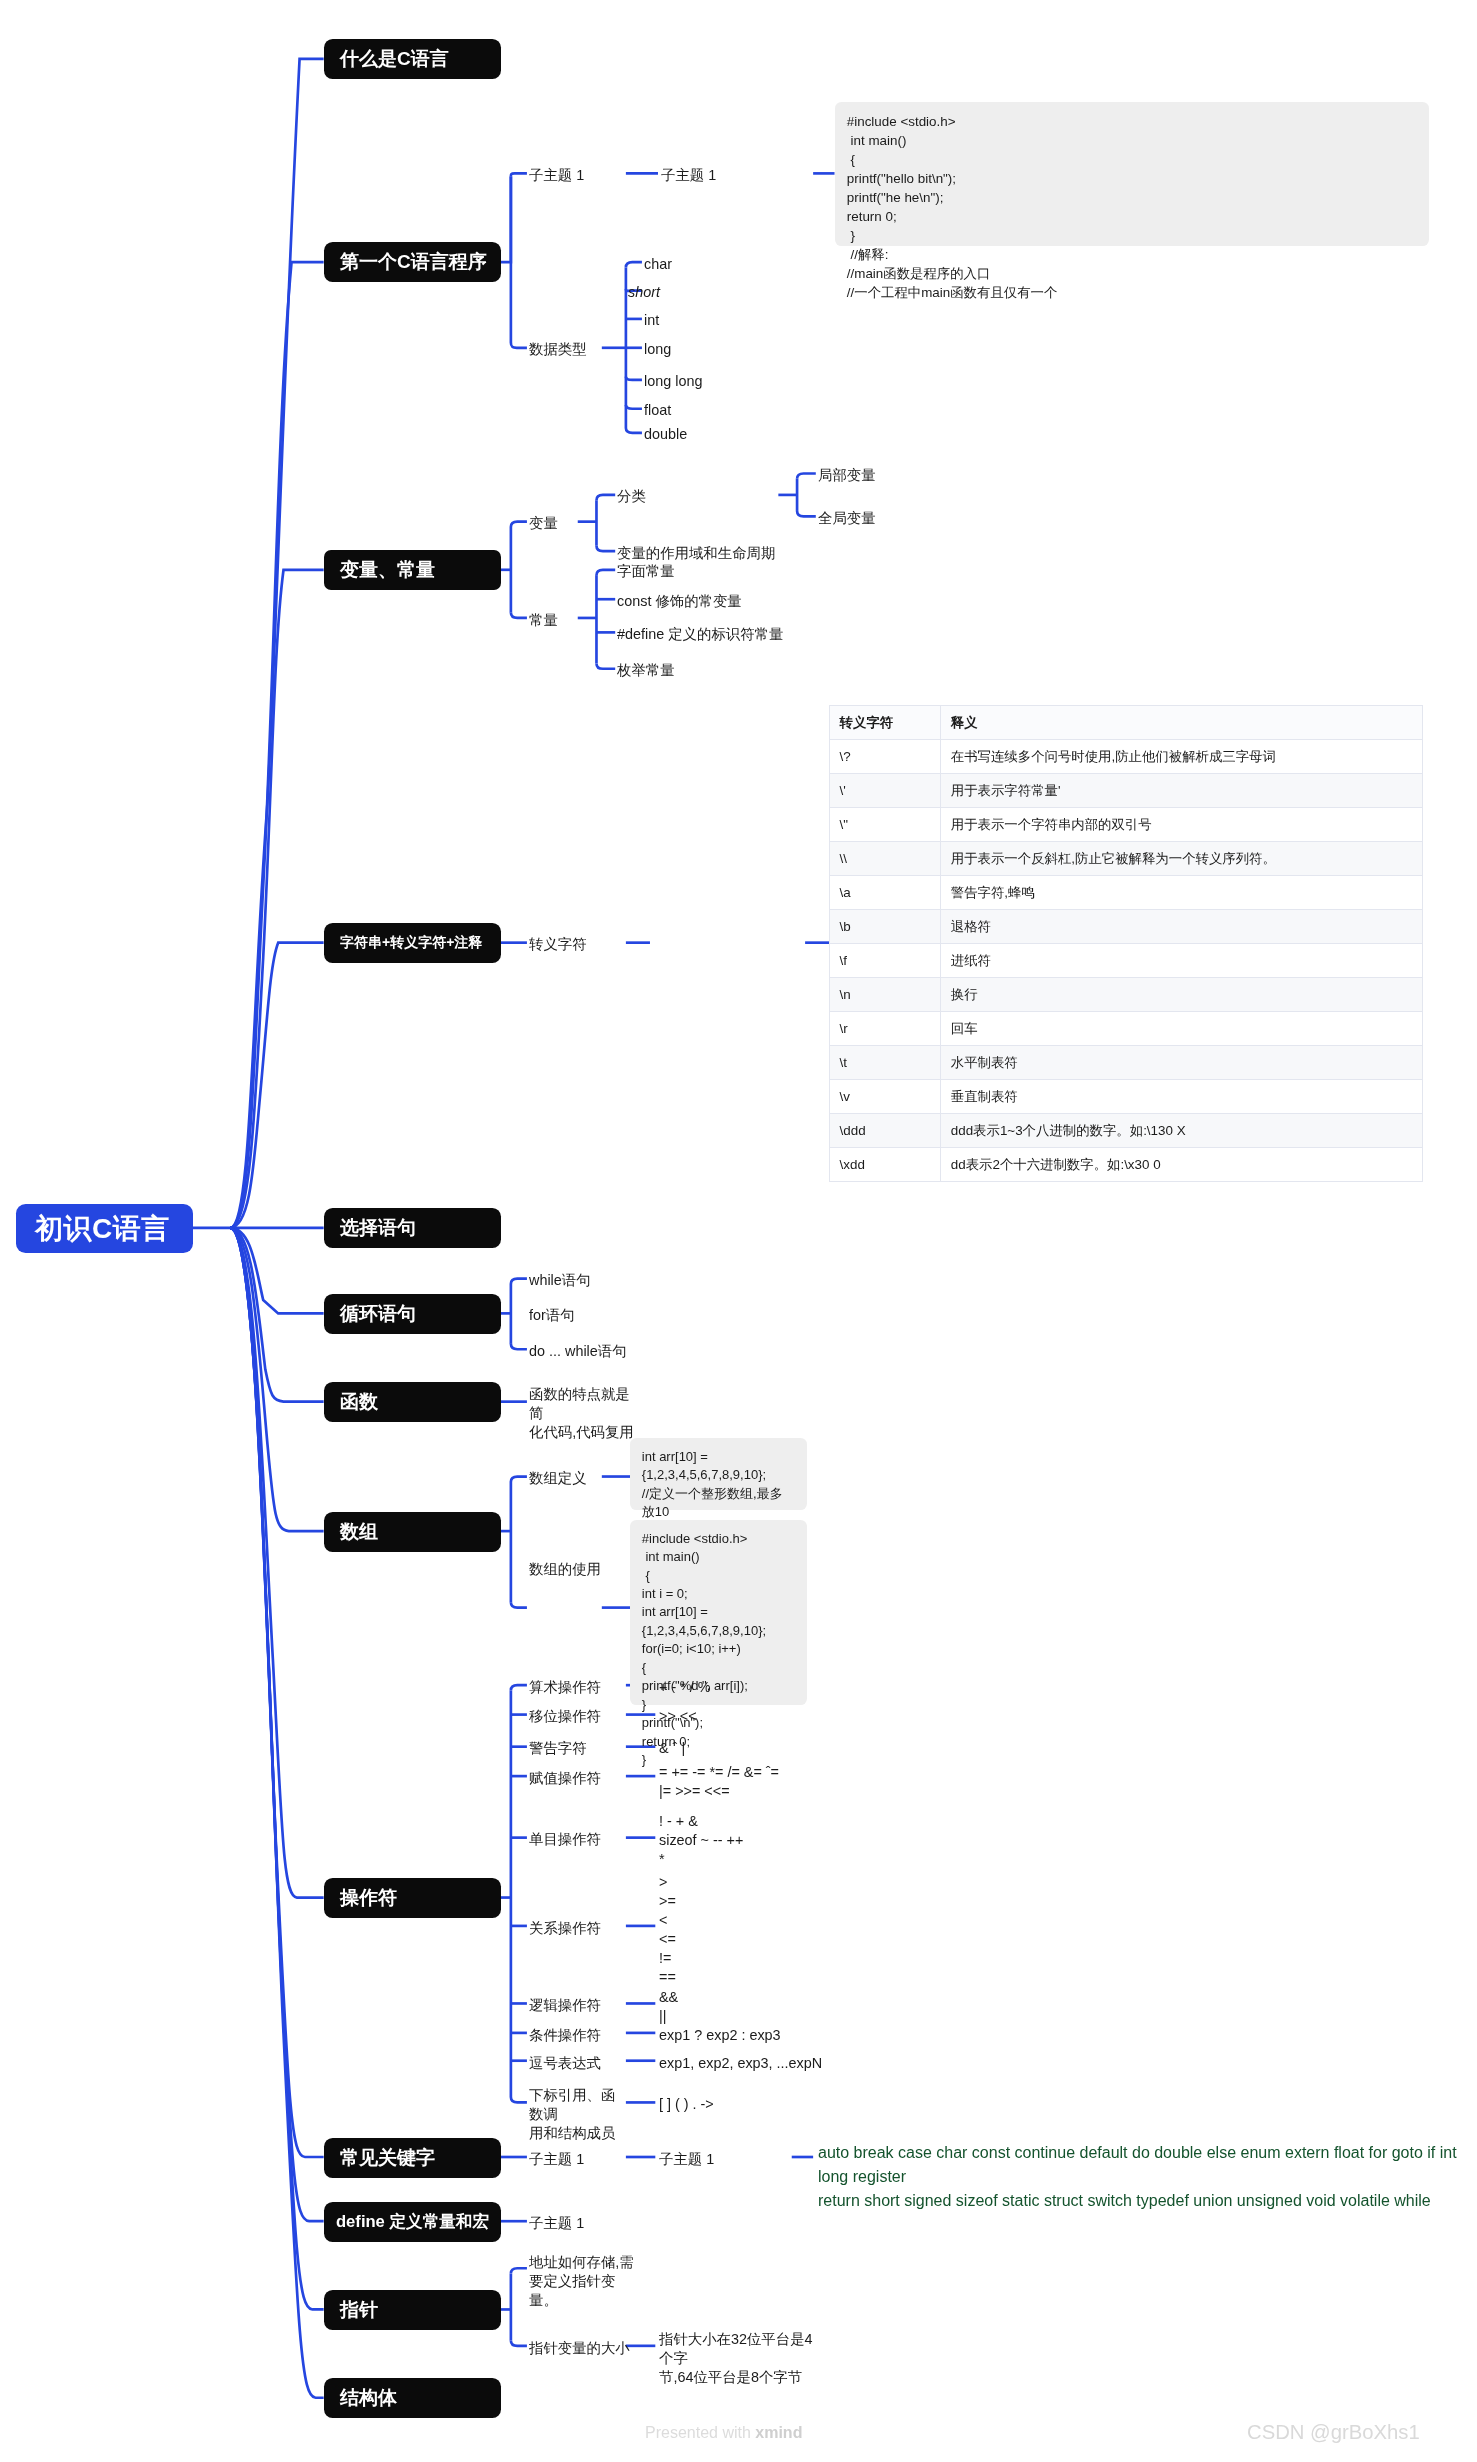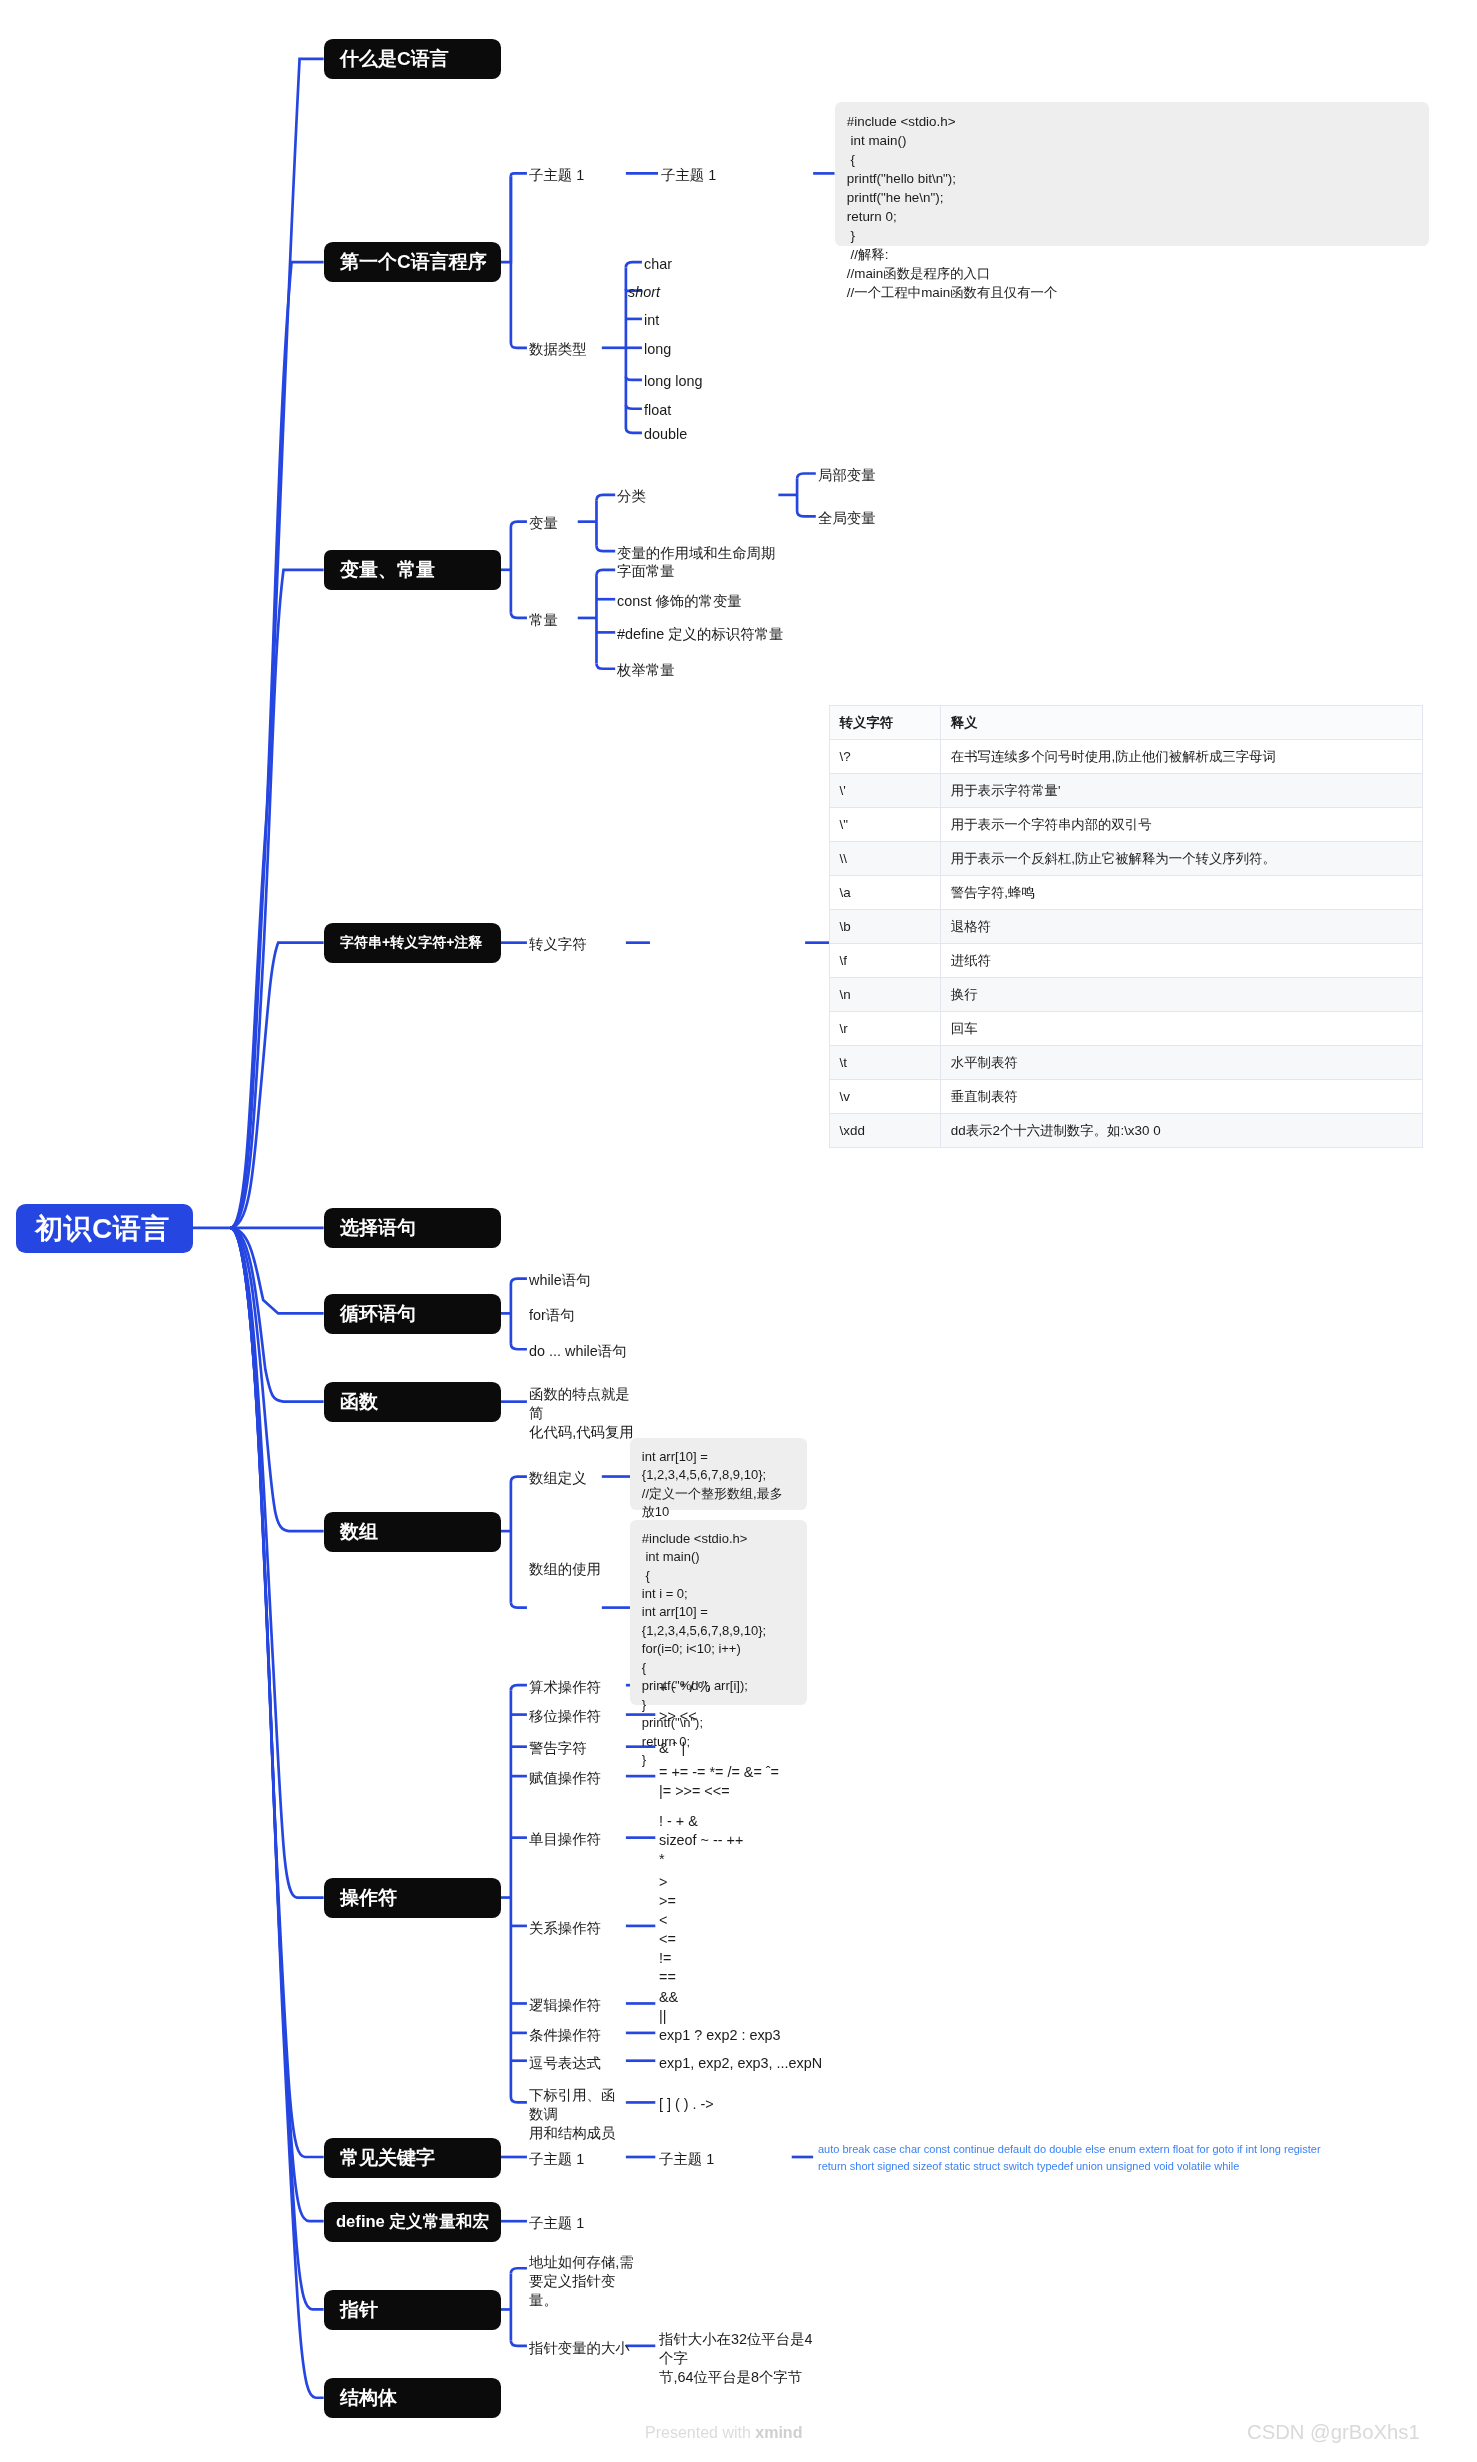--- a/index.html
+++ b/index.html
@@ -78,23 +78,23 @@
     vertical-align:middle;
     color:#1b1b1b;
   }
   .esc-table th{font-weight:bold;background:#fafbfd;}
   .esc-table tr:nth-child(even) td{background:#f7f8fa;}
   .esc-table .c1{width:91px;}
 
   
   .keywords{
     position:absolute;
-    font-size:11px;
+    font-size:16px;
     line-height:1.5;
-    color:#3b82f6;
+    color:#14532d;
     white-space:pre-line;
   }
 
   
   .wm-xmind{
     position:absolute;
     font-size:16px;
     color:#dcdcdc;
     white-space:nowrap;
   }
@@ -378,20 +378,24 @@
         <td class="c1">\r</td>
         <td>回车</td>
         </tr>
       <tr>
         <td class="c1">\t</td>
         <td>水平制表符</td>
         </tr>
       <tr>
         <td class="c1">\v</td>
         <td>垂直制表符</td>
+        </tr>
+      <tr>
+        <td class="c1">\ddd</td>
+        <td>ddd表示1~3个八进制的数字。如:\130 X</td>
         </tr>
       <tr>
         <td class="c1">\xdd</td>
         <td>dd表示2个十六进制数字。如:\x30 0</td>
         </tr>
     </tbody>
   </table>
 
   <div class="leaf nowrap" style="left:529px;top:1271px;">while语句</div>
   <div class="leaf nowrap" style="left:529px;top:1306px;">for语句</div>

